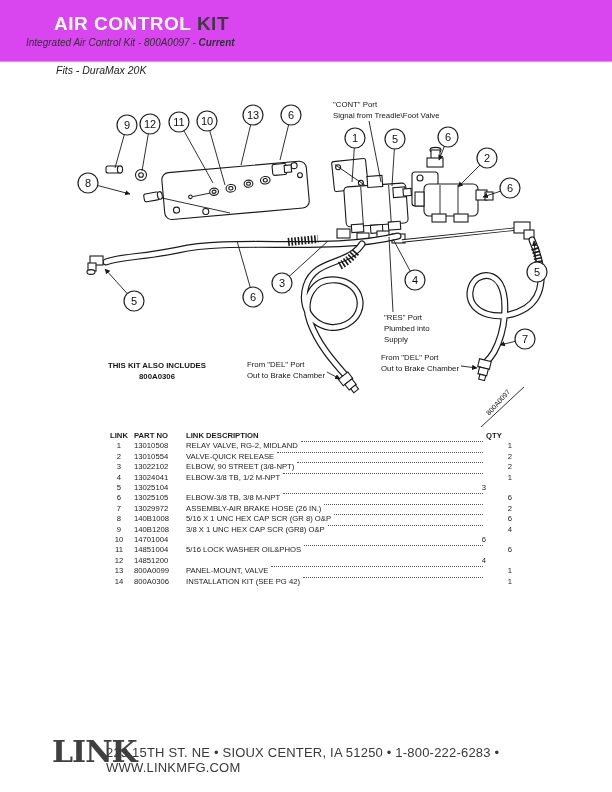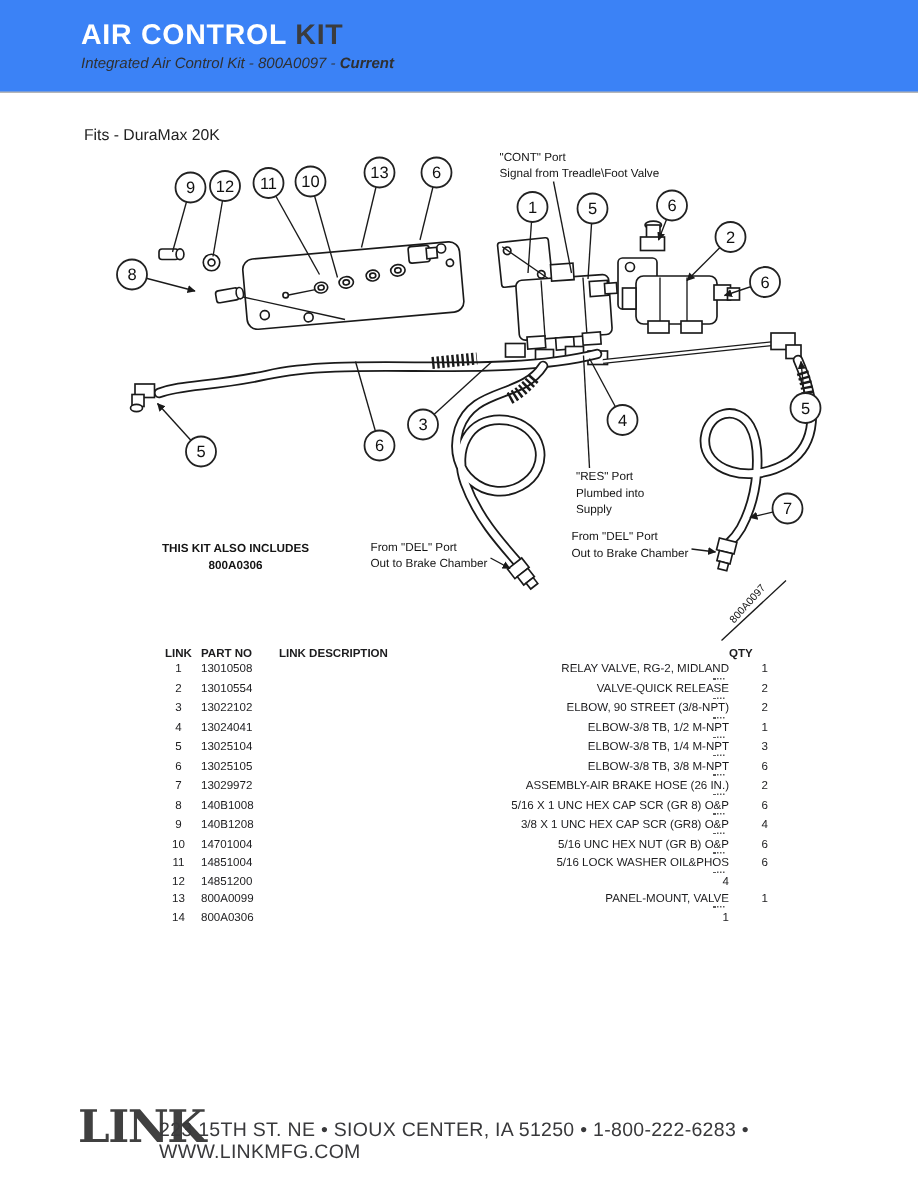--- a/index.html
+++ b/index.html
@@ -1,25 +1,25 @@
 <!DOCTYPE html>
 <html><head>
 <meta charset="utf-8">
 <style>
   html,body{margin:0;padding:0;background:#fff;}
   .page{position:relative;width:612px;height:792px;background:#fff;overflow:hidden;
         font-family:"Liberation Sans",sans-serif;color:#1c1c1e;}
   
-  .banner{position:absolute;top:0;left:0;width:612px;height:62px;background:#3b82f6;
+  .banner{position:absolute;top:0;left:0;width:612px;height:62px;background:#d946ef;
           border-bottom:1px solid #b5b6b8;box-sizing:border-box;}
   .banner h1{margin:13px 0 0 54px;font-size:19px;font-weight:bold;letter-spacing:.5px;}
   .t1{color:#ffffff;} .t2{color:#3b3c3e;}
-  .subtitle{margin:2px 0 0 54px;font-size:10px;font-style:italic;color:#2f3032;}
+  .subtitle{margin:2px 0 0 26px;font-size:10px;font-style:italic;color:#2f3032;}
   .subtitle strong{font-weight:bold;}
-  .fits{position:absolute;top:84px;left:56px;font-size:10.5px;color:#222;margin:0;}
+  .fits{position:absolute;top:64px;left:56px;font-size:10.5px;font-style:italic;color:#222;margin:0;}
   
   #diagram{position:absolute;top:92px;left:0;width:612px;height:340px;}
   .ln{stroke:#1a1a1a;stroke-width:1.1;fill:none;}
   .thin{stroke:#1a1a1a;stroke-width:.9;fill:none;}
   .fit{fill:#ffffff;stroke:#1a1a1a;stroke-width:1.1;}
   .hoseO{stroke:#1a1a1a;stroke-width:7;fill:none;stroke-linecap:round;}
   .hoseI{stroke:#ffffff;stroke-width:4.6;fill:none;stroke-linecap:round;}
   .tubeO{stroke:#1a1a1a;stroke-width:3.4;fill:none;}
   .tubeI{stroke:#ffffff;stroke-width:1.6;fill:none;}
   .rib{stroke:#1a1a1a;stroke-width:8;fill:none;stroke-dasharray:1.6 1.7;}
@@ -27,21 +27,21 @@
   .balloon{fill:#fff;stroke:#222;stroke-width:1.2;}
   .balloon-num{font-size:11px;fill:#111;font-family:"Liberation Sans",sans-serif;}
   .dlabel{font-size:7.8px;fill:#141414;font-family:"Liberation Sans",sans-serif;}
   .dlabel.bold{font-weight:bold;}
   .dwgnum{font-size:7px;fill:#141414;}
   
   .parts-table{position:absolute;top:431px;left:104px;width:408px;font-size:7.7px;}
   .thead,.tr{display:grid;grid-template-columns:30px 52px 1fr 26px;line-height:10.4px;}
   .thead{font-weight:bold;}
   .c-item{text-align:center;}
-  .c-desc{display:flex;align-items:flex-end;min-width:0;flex-direction:column;}
+  .c-desc{display:flex;align-items:flex-start;min-width:0;}
   .desc-text{white-space:nowrap;}
   .leader-dots{flex:1;border-bottom:1px dotted #5a5a5a;margin:0 3px 1.5px 3px;min-width:8px;}
   .c-qty{text-align:right;}
   .h-qty{text-align:left;}
   
   .logo{position:absolute;left:52px;top:734px;font-family:"DejaVu Serif",serif;
         font-weight:bold;font-size:30px;color:#404040;letter-spacing:-1px;}
   .address{position:absolute;left:106px;top:745px;font-size:13px;color:#39393b;letter-spacing:.2px;}
 </style>
 </head>
@@ -289,24 +289,20 @@
           <span class="c-partno">13024041</span>
           <span class="c-desc">
             <span class="desc-text">ELBOW-3/8 TB, 1/2 M-NPT</span>
             <span class="leader-dots"></span>
           </span>
           <span class="c-qty">1</span>
         </div>
         <div class="tr">
           <span class="c-item">5</span>
           <span class="c-partno">13025104</span>
-          <span class="c-desc">
-            <span class="desc-text">ELBOW-3/8 TB, 1/4 M-NPT</span>
-            <span class="leader-dots"></span>
-          </span>
           <span class="c-qty">3</span>
         </div>
         <div class="tr">
           <span class="c-item">6</span>
           <span class="c-partno">13025105</span>
           <span class="c-desc">
             <span class="desc-text">ELBOW-3/8 TB, 3/8 M-NPT</span>
             <span class="leader-dots"></span>
           </span>
           <span class="c-qty">6</span>
@@ -334,24 +330,20 @@
           <span class="c-partno">140B1208</span>
           <span class="c-desc">
             <span class="desc-text">3/8 X 1 UNC HEX CAP SCR (GR8) O&amp;P</span>
             <span class="leader-dots"></span>
           </span>
           <span class="c-qty">4</span>
         </div>
         <div class="tr">
           <span class="c-item">10</span>
           <span class="c-partno">14701004</span>
-          <span class="c-desc">
-            <span class="desc-text">5/16 UNC HEX NUT (GR B) O&amp;P</span>
-            <span class="leader-dots"></span>
-          </span>
           <span class="c-qty">6</span>
         </div>
         <div class="tr">
           <span class="c-item">11</span>
           <span class="c-partno">14851004</span>
           <span class="c-desc">
             <span class="desc-text">5/16 LOCK WASHER OIL&amp;PHOS</span>
             <span class="leader-dots"></span>
           </span>
           <span class="c-qty">6</span>
@@ -366,20 +358,24 @@
           <span class="c-partno">800A0099</span>
           <span class="c-desc">
             <span class="desc-text">PANEL-MOUNT, VALVE</span>
             <span class="leader-dots"></span>
           </span>
           <span class="c-qty">1</span>
         </div>
         <div class="tr">
           <span class="c-item">14</span>
           <span class="c-partno">800A0306</span>
+          <span class="c-desc">
+            <span class="desc-text">INSTALLATION KIT (SEE PG 42)</span>
+            <span class="leader-dots"></span>
+          </span>
           <span class="c-qty">1</span>
         </div>
       </div>
   </div>
 
   <footer>
     <div class="logo">LINK</div>
     <div class="address">223 15TH ST. NE • SIOUX CENTER, IA 51250 • 1-800-222-6283 • WWW.LINKMFG.COM</div>
   </footer>
 

